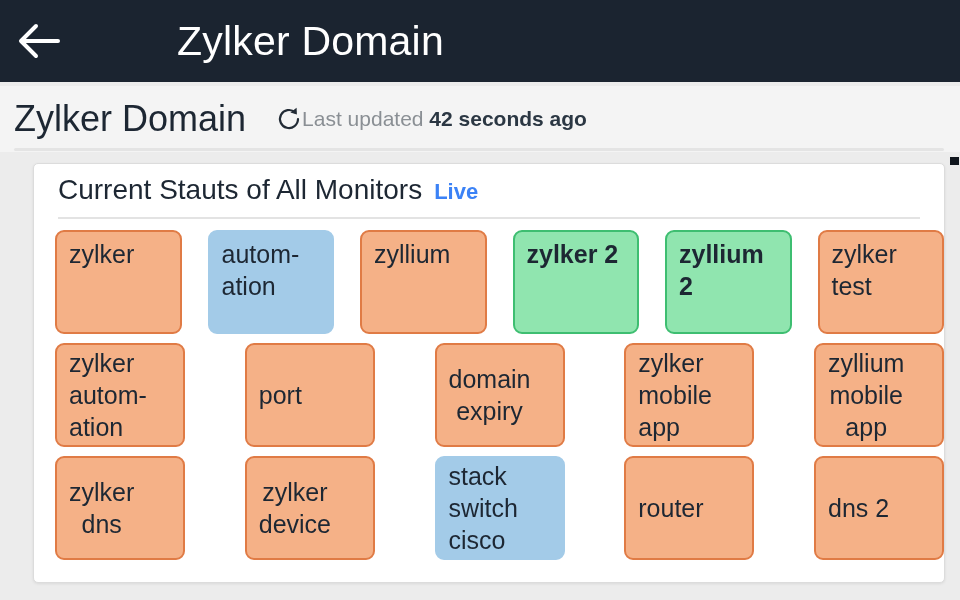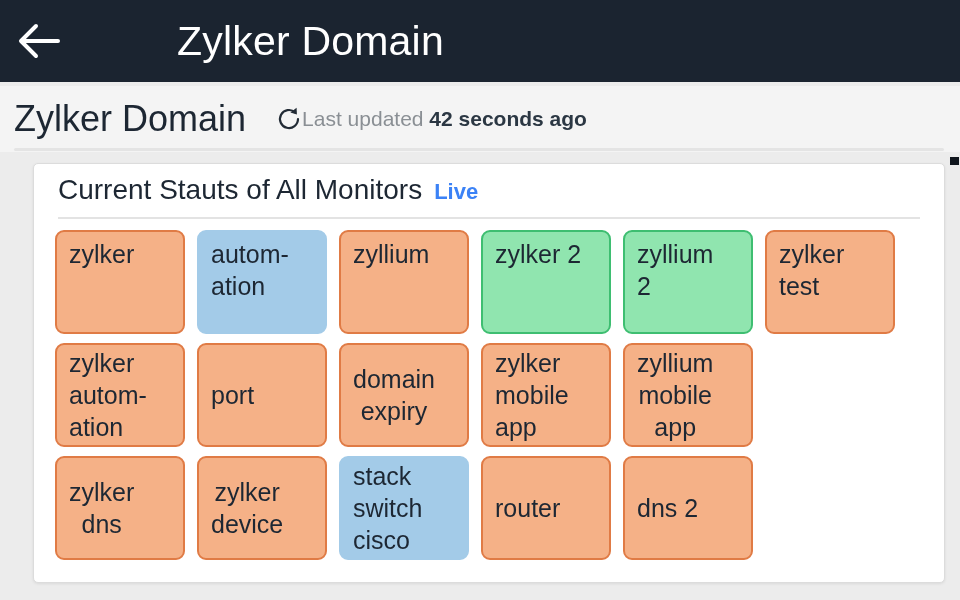--- a/index.html
+++ b/index.html
@@ -135,41 +135,43 @@
 
   
   .grid {
     padding: 11px 0 0 21px;
     display: flex;
     flex-direction: column;
     gap: 9px;
   }
   .grid-row {
     display: flex;
-    gap: 12px;
+    gap: 26px;
+    justify-content: space-between;
   }
   .tile {
     width: 130px;
     height: 104px;
     border-radius: 9px;
     box-sizing: border-box;
     padding: 6px 10px 6px 12px;
     font-size: 25px;
     line-height: 1.28;
     color: #1d2733;
     cursor: pointer;
     overflow: hidden;
   }
   .tile.down {
     background: #f5b187;
     border: 2px solid #e07b45;
   }
   .tile.up {
     background: #90e5af;
     border: 2px solid #3ebe71;
+    font-weight: bold;
   }
   .tile.trouble {
     background: #a3cbe8;
     border: 2px solid #a3cbe8;
   }
   .tile.vtop    { display: block; }
   .tile.vcenter { display: flex; align-items: center; }
   .tile.center  { text-align: center; }
 </style>
 </head>

